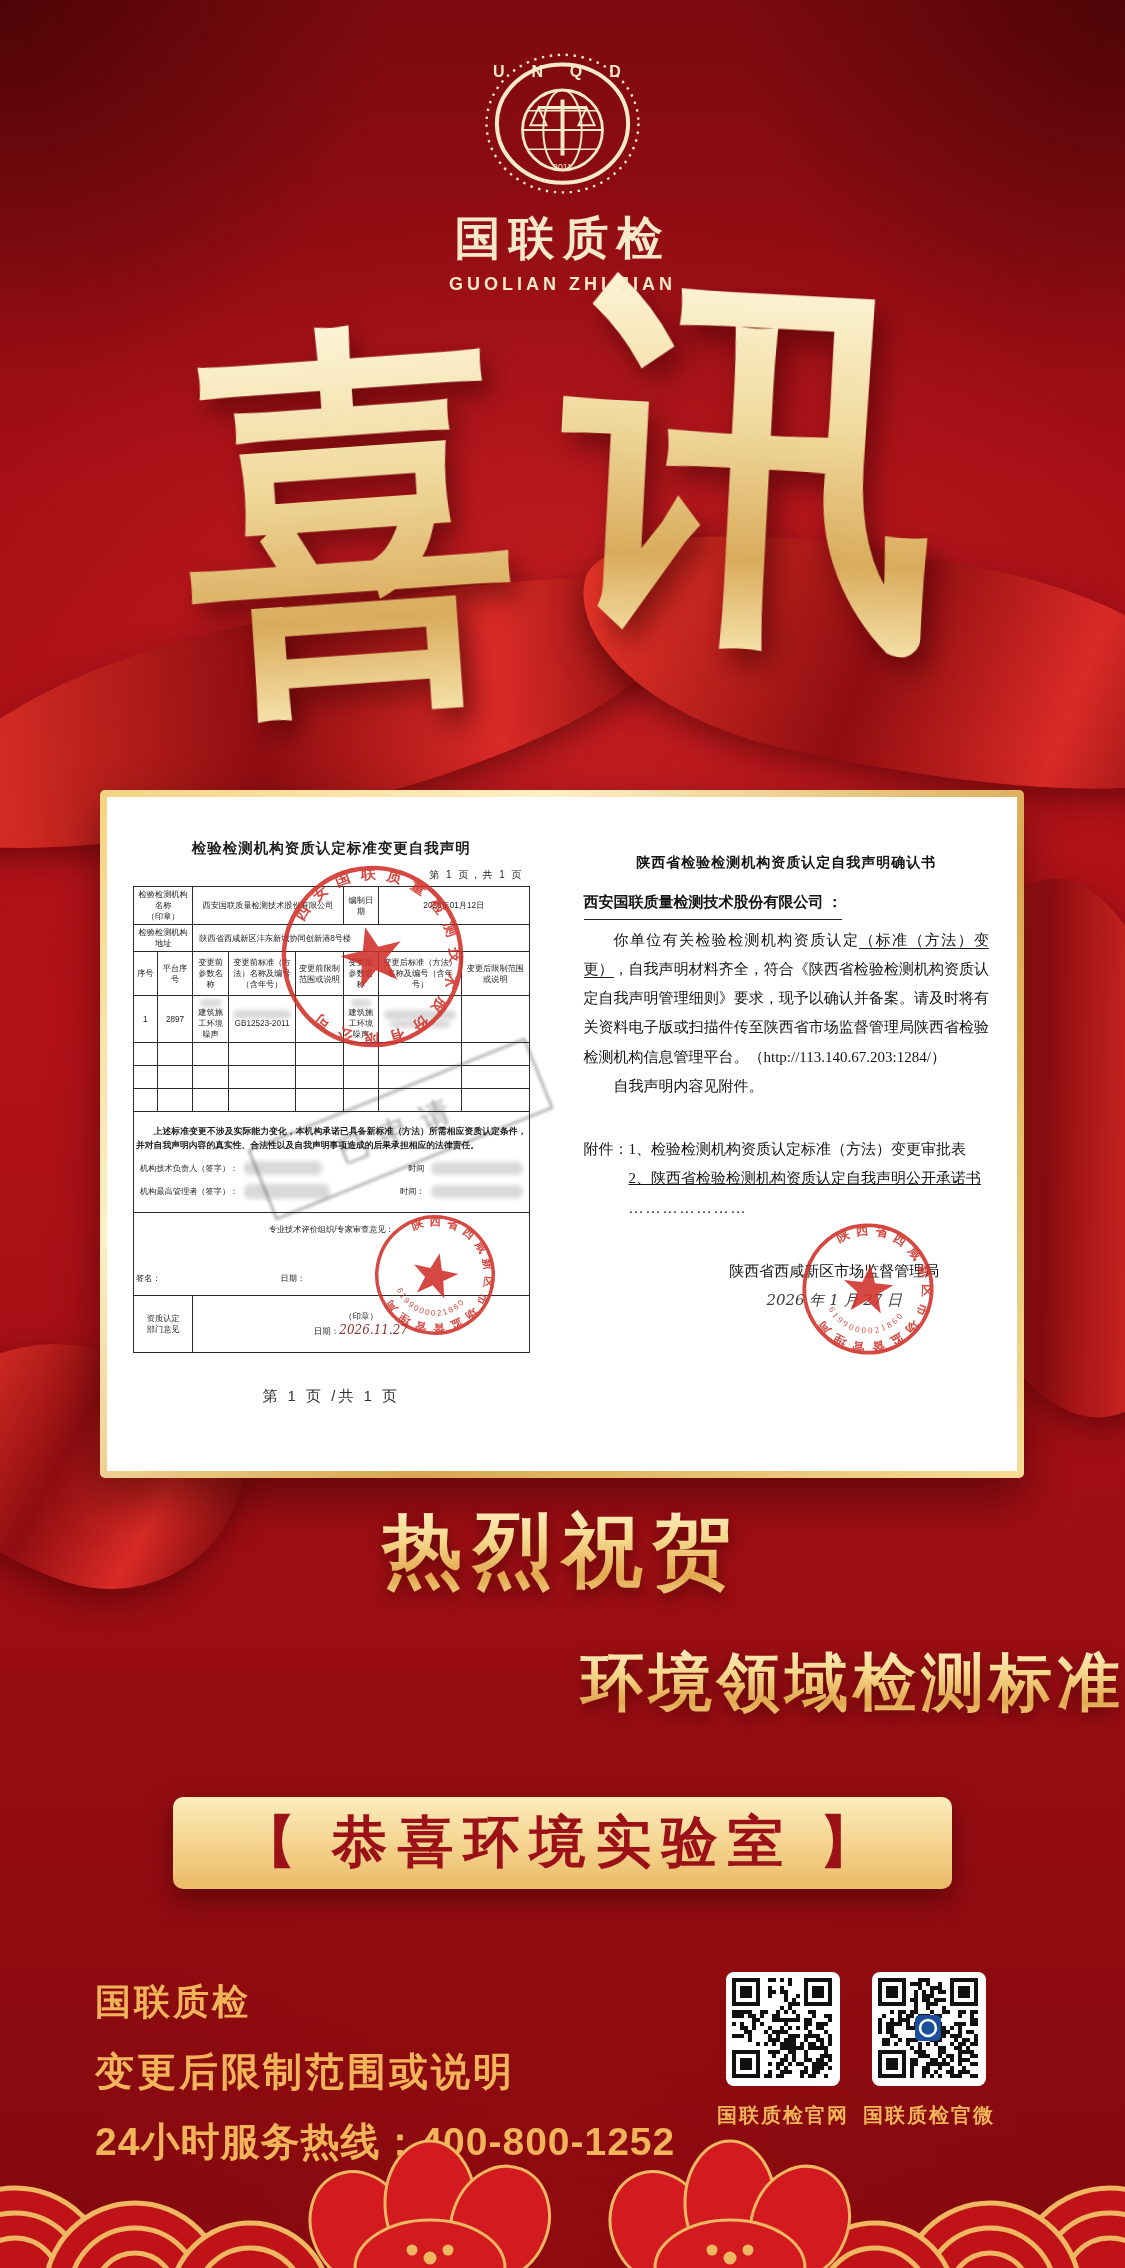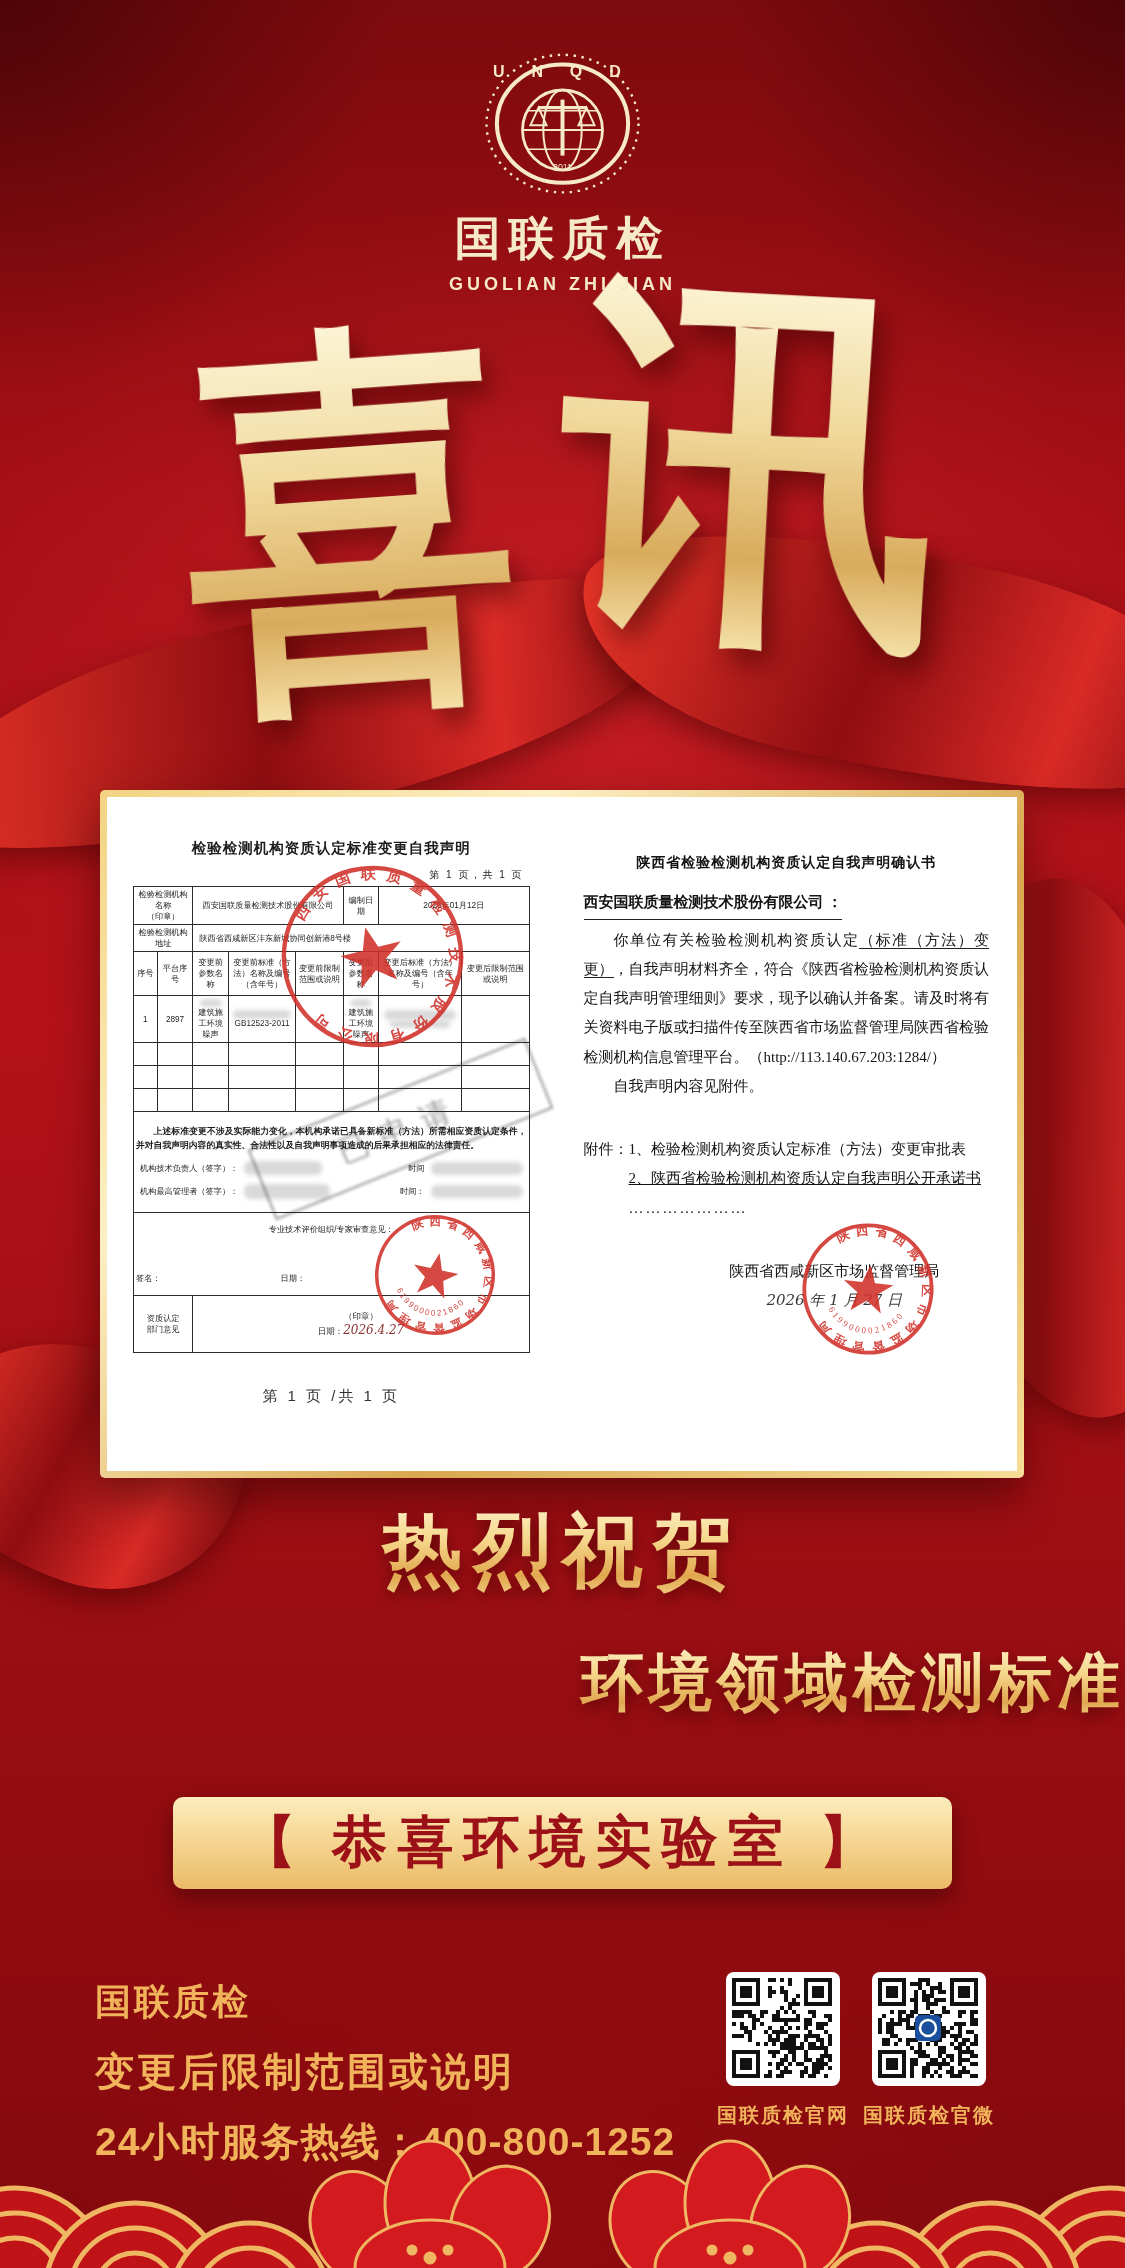--- a/index.html
+++ b/index.html
@@ -249,21 +249,21 @@
                 <span>日期：</span>
               </div>
             </td>
           </tr>
           <tr>
             <td colspan="2" class="dept-cell pre">资质认定
 部门意见</td>
             <td colspan="6" class="dept-cell">
               <div class="dept-val">
                 <div>（印章）</div>
-                <div><span>日期：</span><span class="hand" style="color:#8a3030;font-size:12px">2026.4.27</span></div>
+                <div><span>日期：</span><span class="hand" style="color:#8a3030;font-size:12px">2026.11.27</span></div>
               </div>
             </td>
           </tr>
         </tbody>
           </table>
         <div class="dl-footer">第 1 页 /共 1 页</div>
 
         <div class="apply-mark">
             <span>已申请</span>
           </div>

